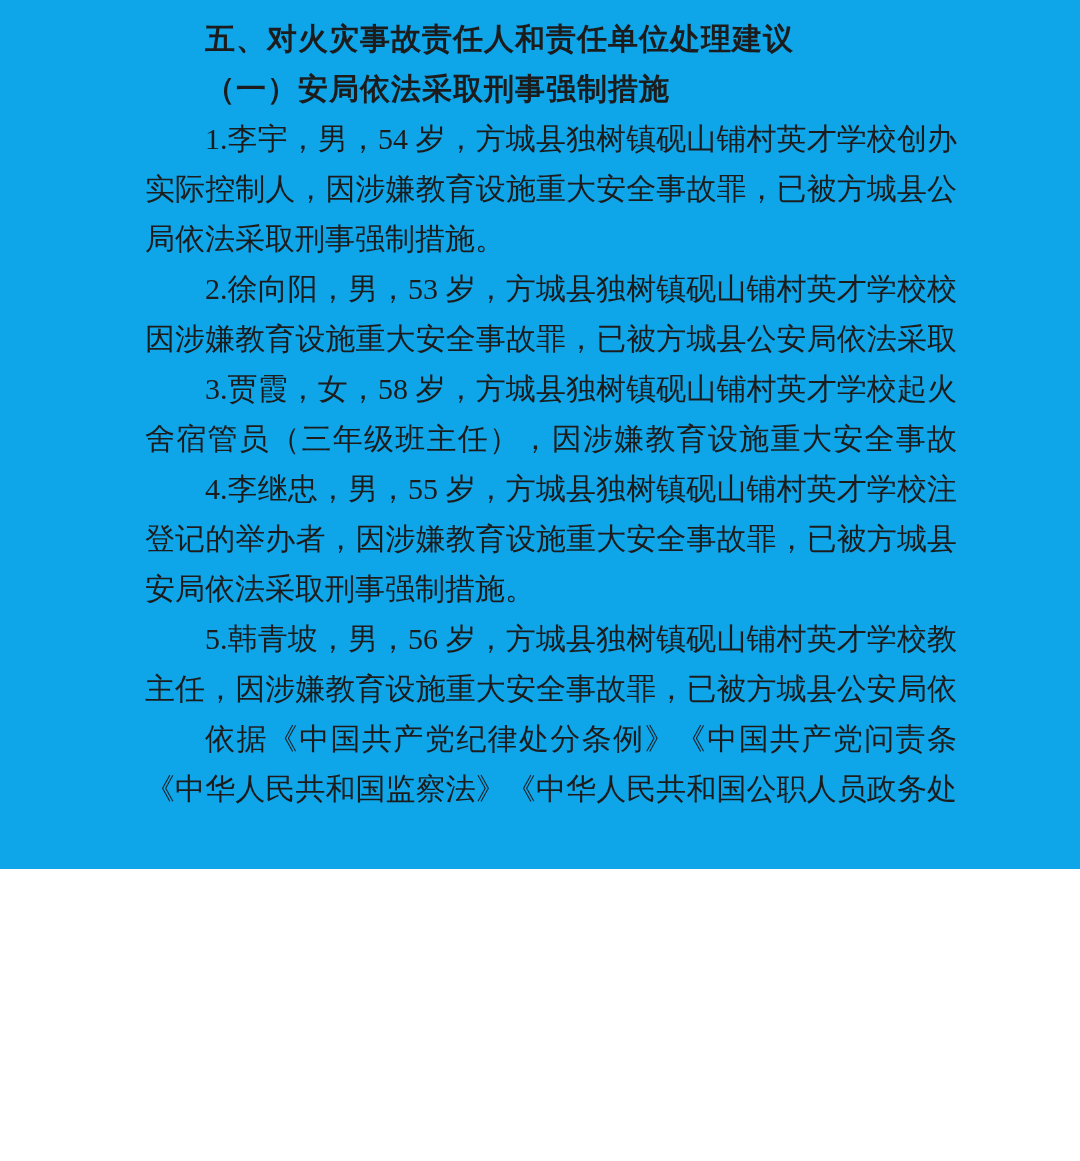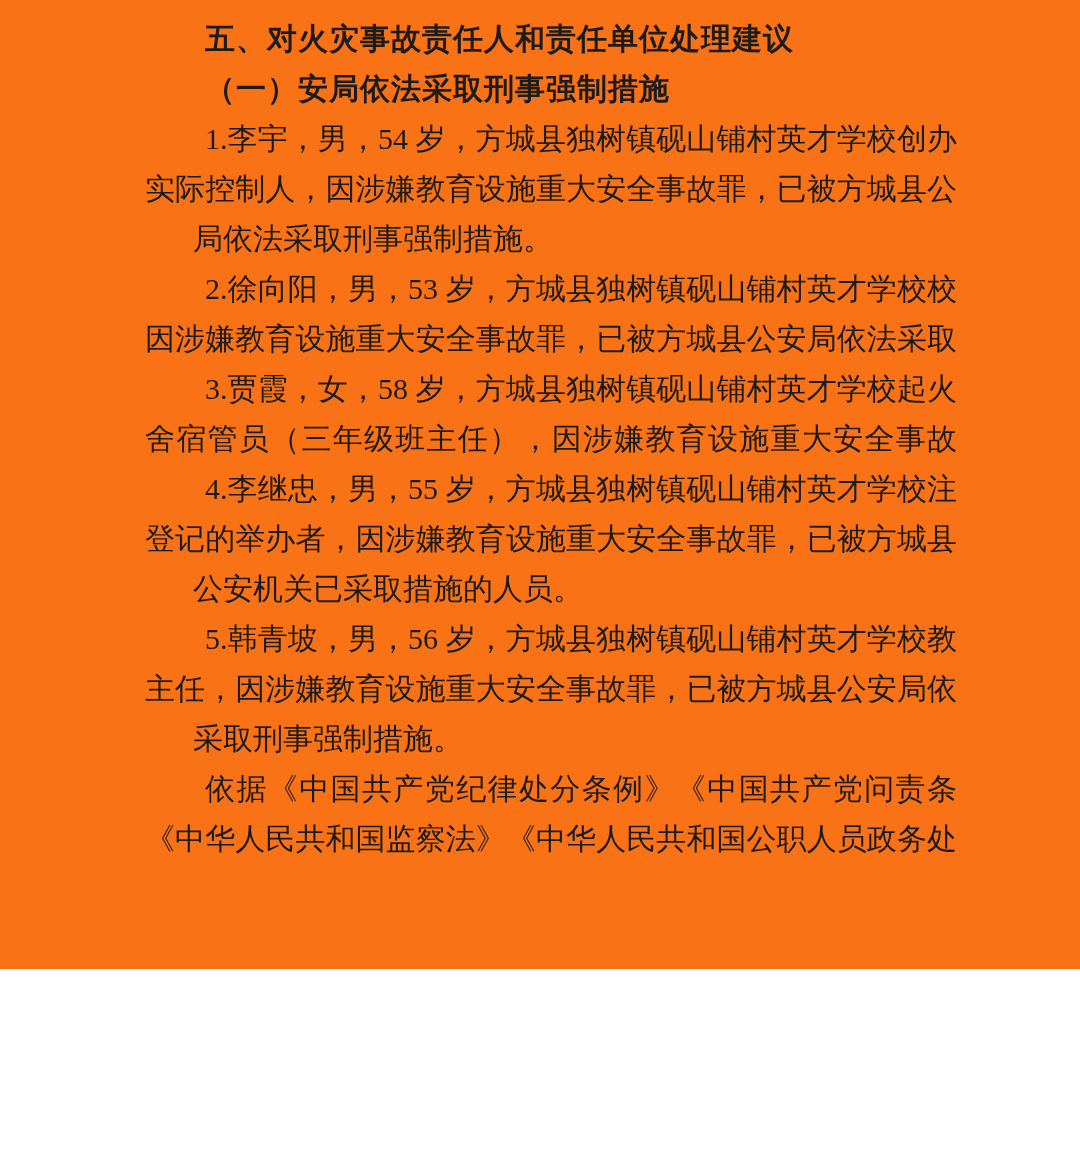--- a/index.html
+++ b/index.html
@@ -3,22 +3,22 @@
 <meta charset="utf-8">
 <style>
   html, body {
     margin: 0;
     padding: 0;
     background: #ffffff;
   }
   .page {
     position: relative;
     width: 1080px;
-    height: 969px;
-    background: #f97316;
+    height: 869px;
+    background: #0ea5e9;
     font-family: "Liberation Serif", "DejaVu Serif", serif;
     color: #1c1c1c;
     overflow: hidden;
   }
   .content {
     position: absolute;
     left: 145px;
     top: 14px;
     width: 812px;
     font-size: 30px;
@@ -29,21 +29,20 @@
     text-align-last: justify;
     text-justify: inter-character;
     height: 50px;
     overflow: hidden;
   }
   .line-last {
     text-align: right;
     text-align-last: left;
     height: 50px;
     overflow: hidden;
-    margin-left: 48px;
   }
   .indent { text-indent: 2em; }
   .heading {
     font-weight: 700;
     text-indent: 2em;
     text-align: left;
     text-align-last: left;
     height: 50px;
     letter-spacing: 1px;
     overflow: hidden;
@@ -78,27 +77,26 @@
     </div>
 
     <div>
       <div class="line indent">3.贾霞，女，58 岁，方城县独树镇砚山铺村英才学校起火宿</div>
       <div class="line">舍宿管员（三年级班主任），因涉嫌教育设施重大安全事故罪，</div>
     </div>
 
     <div>
       <div class="line indent">4.李继忠，男，55 岁，方城县独树镇砚山铺村英才学校注册</div>
       <div class="line">登记的举办者，因涉嫌教育设施重大安全事故罪，已被方城县公</div>
-      <div class="line-last">公安机关已采取措施的人员。</div>
+      <div class="line-last">安局依法采取刑事强制措施。</div>
     </div>
 
     <div>
       <div class="line indent">5.韩青坡，男，56 岁，方城县独树镇砚山铺村英才学校教研</div>
       <div class="line">主任，因涉嫌教育设施重大安全事故罪，已被方城县公安局依法</div>
-      <div class="line-last">采取刑事强制措施。</div>
     </div>
 
 
     <div>
       <div class="line indent">依据《中国共产党纪律处分条例》《中国共产党问责条例》</div>
       <div class="line">《中华人民共和国监察法》《中华人民共和国公职人员政务处分</div>
     </div>
 
   </div>
 

